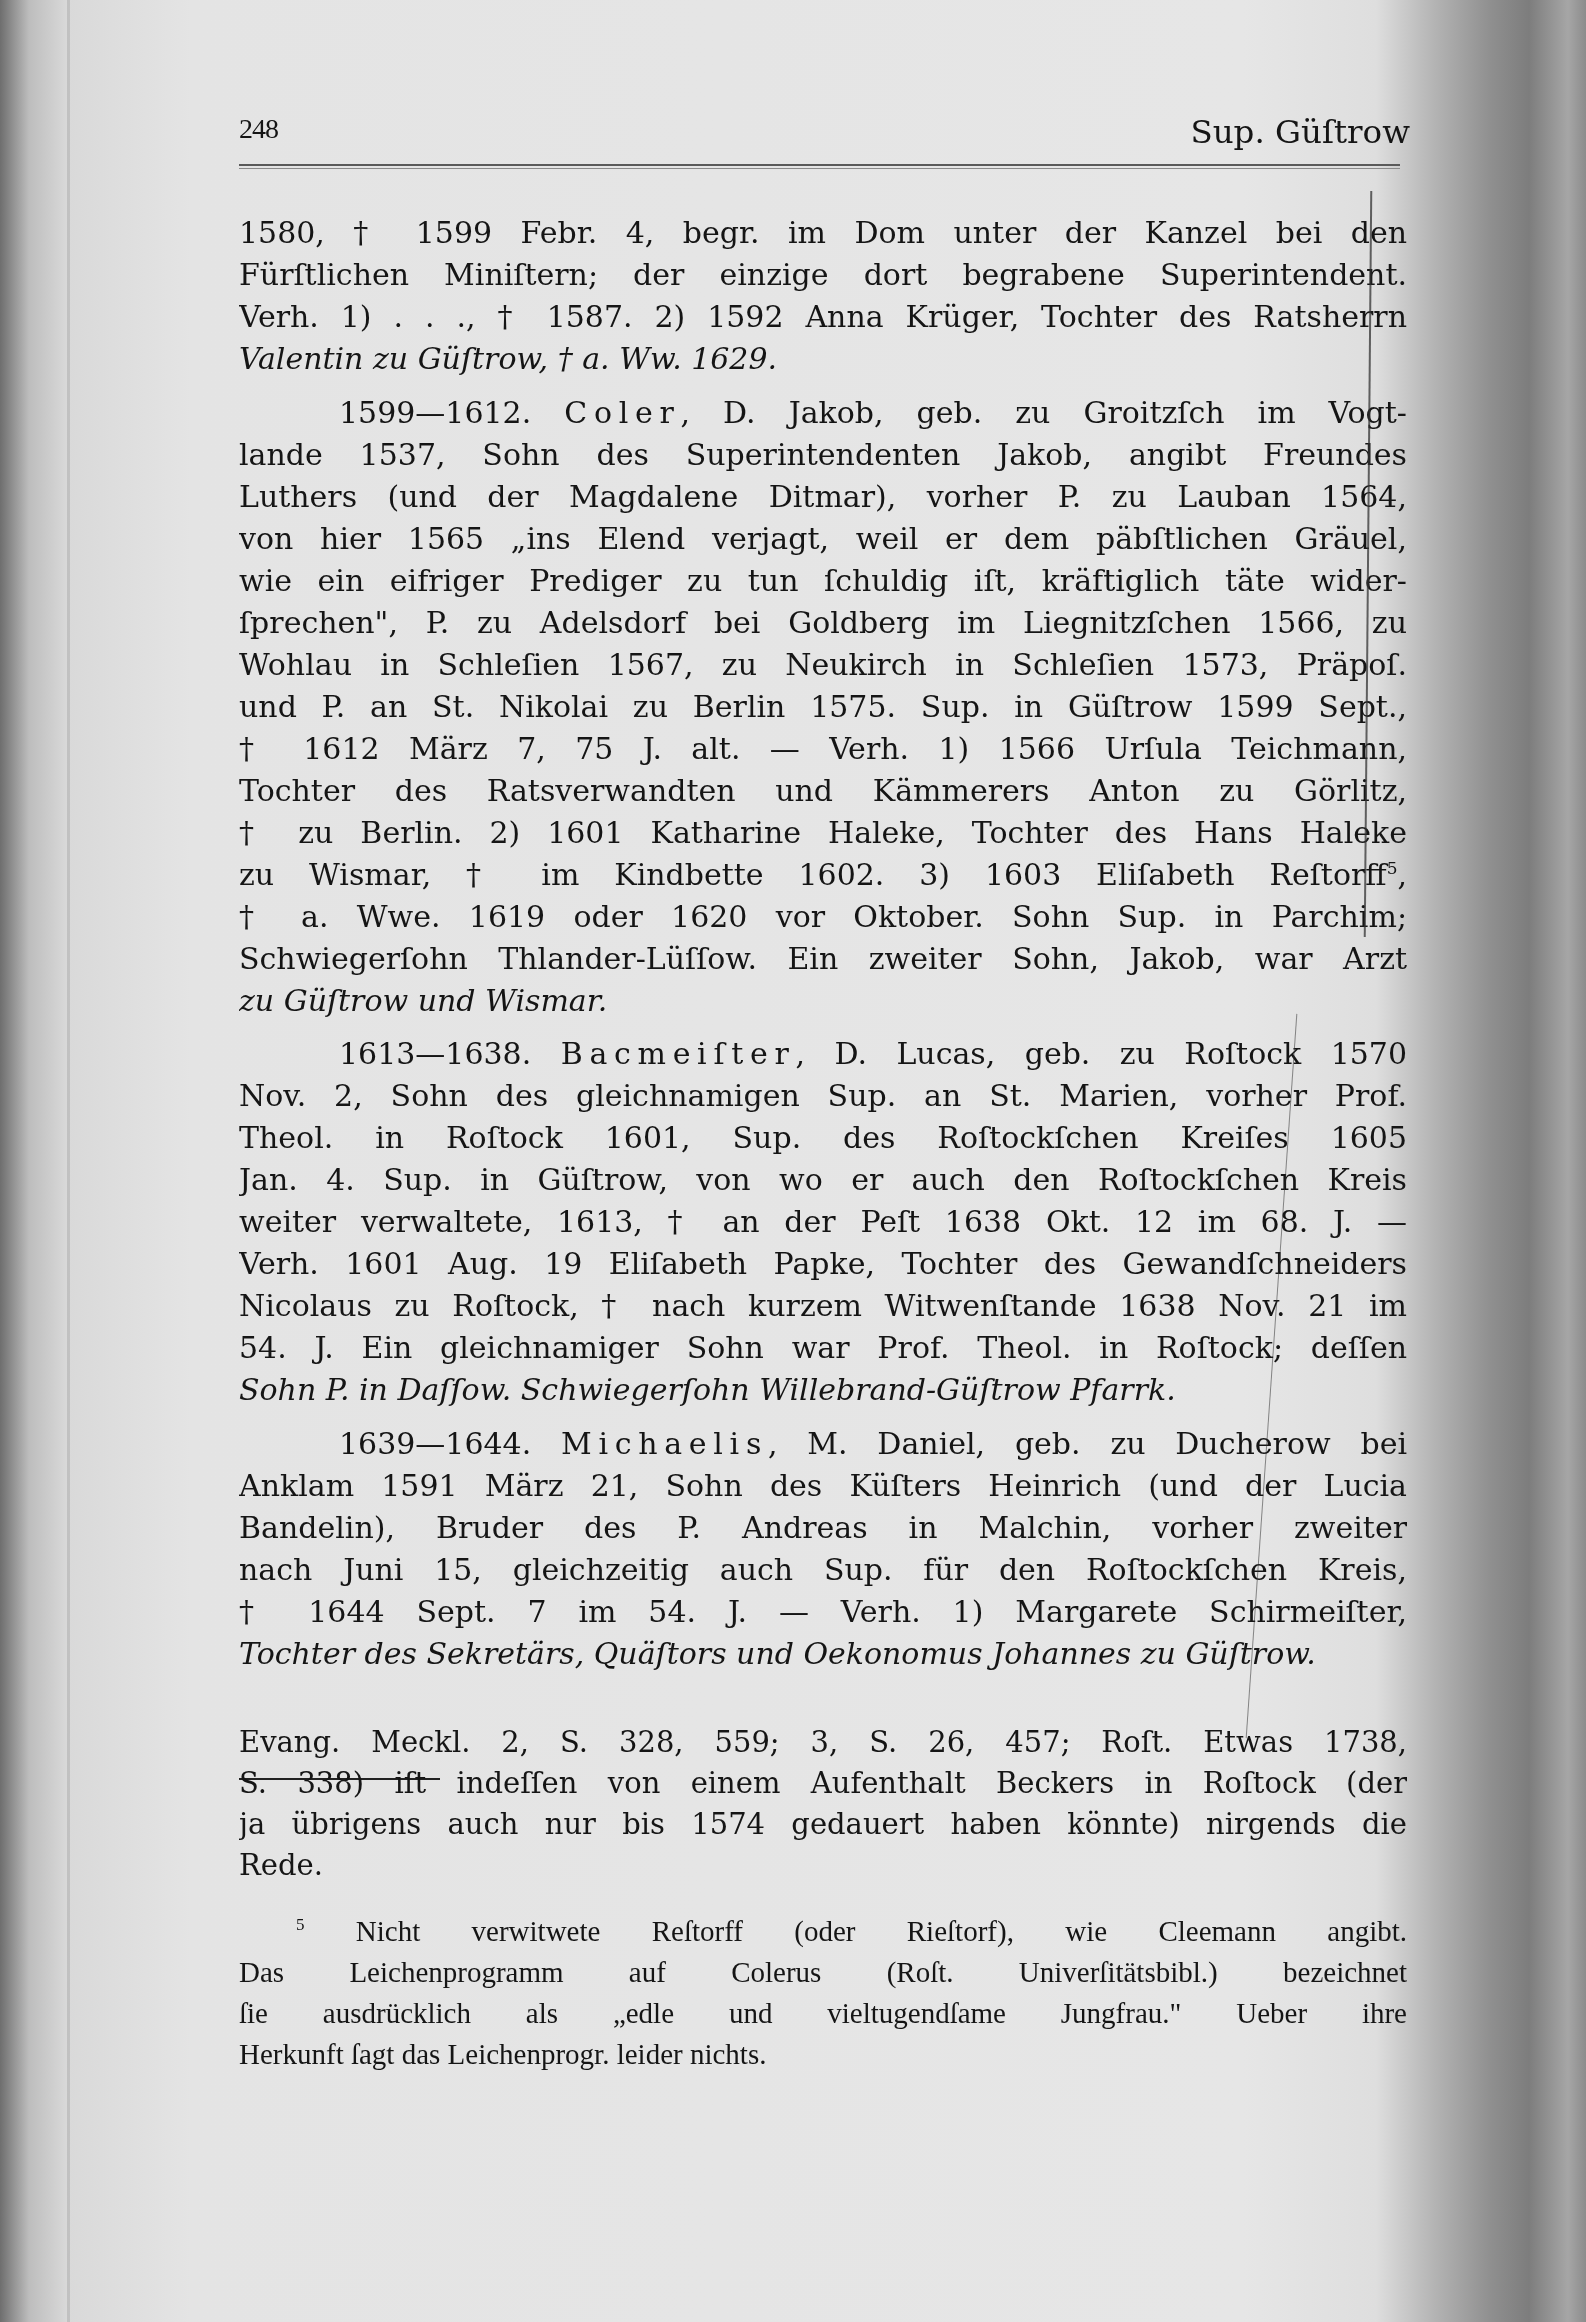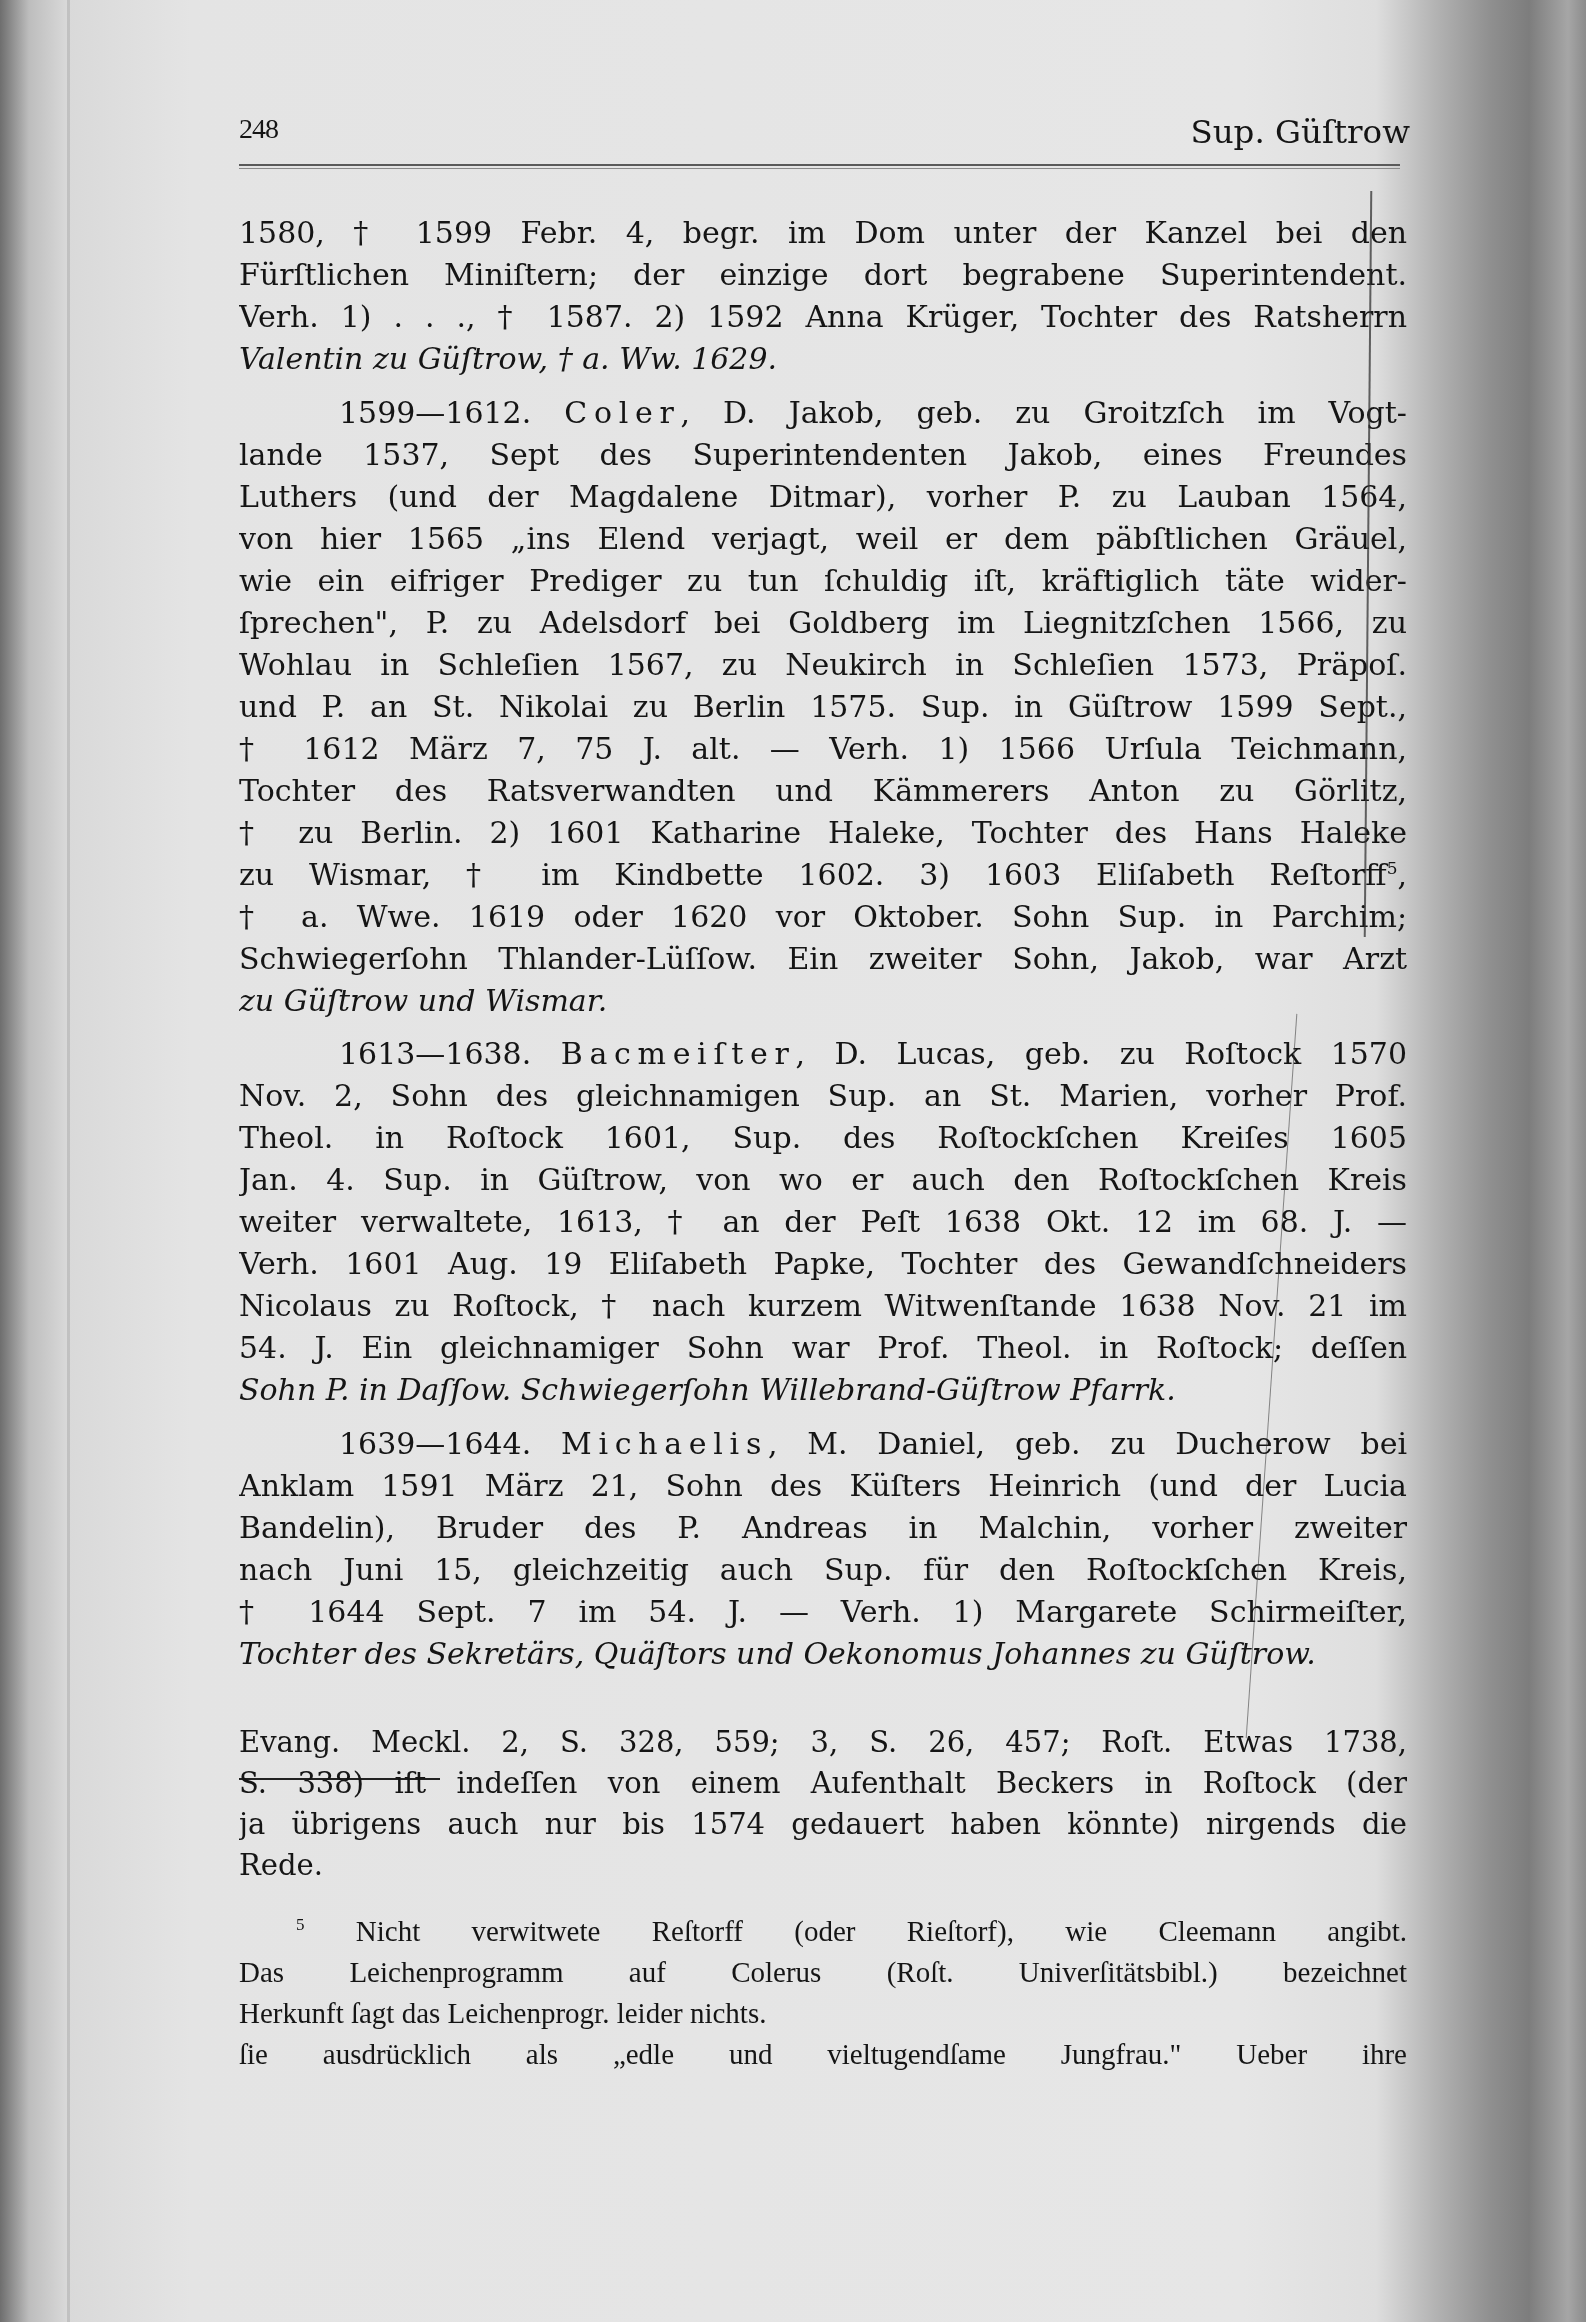--- a/index.html
+++ b/index.html
@@ -46,21 +46,21 @@
 
   <p class="para">
     <span class="line">1580, † 1599 Febr. 4, begr. im Dom unter der Kanzel bei den</span>
     <span class="line">Fürſtlichen Miniſtern; der einzige dort begrabene Superintendent.</span>
     <span class="line">Verh. 1) . . ., † 1587. 2) 1592 Anna Krüger, Tochter des Ratsherrn</span>
     <span class="line last">Valentin zu Güſtrow, † a. Ww. 1629.</span>
   </p>
 
   <p class="para indent">
     <span class="line first"><span>1599—1612.</span> <span class="spaced">Coler</span>, <span>D. Jakob, geb. zu Groitzſch im Vogt-</span></span>
-    <span class="line">lande 1537, Sept des Superintendenten Jakob, eines Freundes</span>
+    <span class="line">lande 1537, Sohn des Superintendenten Jakob, angibt Freundes</span>
     <span class="line">Luthers (und der Magdalene Ditmar), vorher P. zu Lauban 1564,</span>
     <span class="line">von hier 1565 „ins Elend verjagt, weil er dem päbſtlichen Gräuel,</span>
     <span class="line">wie ein eifriger Prediger zu tun ſchuldig iſt, kräftiglich täte wider-</span>
     <span class="line">ſprechen", P. zu Adelsdorf bei Goldberg im Liegnitzſchen 1566, zu</span>
     <span class="line">Wohlau in Schleſien 1567, zu Neukirch in Schleſien 1573, Präpoſ.</span>
     <span class="line">und P. an St. Nikolai zu Berlin 1575. Sup. in Güſtrow 1599 Sept.,</span>
     <span class="line">† 1612 März 7, 75 J. alt. — Verh. 1) 1566 Urſula Teichmann,</span>
     <span class="line">Tochter des Ratsverwandten und Kämmerers Anton zu Görlitz,</span>
     <span class="line">† zu Berlin. 2) 1601 Katharine Haleke, Tochter des Hans Haleke</span>
     <span class="line"><span>zu Wismar, † im Kindbette 1602. 3) 1603 Eliſabeth Reſtorff</span><sup>5</sup>,</span>
@@ -96,20 +96,20 @@
 <div class="footnotes">
   <p class="fn">
     <span class="line">Evang. Meckl. 2, S. 328, 559; 3, S. 26, 457; Roſt. Etwas 1738,</span>
     <span class="line">S. 338) iſt indeſſen von einem Aufenthalt Beckers in Roſtock (der</span>
     <span class="line">ja übrigens auch nur bis 1574 gedauert haben könnte) nirgends die</span>
     <span class="line last">Rede.</span>
   </p>
   <p class="fn indent">
     <span class="line first"><sup>5</sup> <span>Nicht verwitwete Reſtorff (oder Rieſtorf), wie Cleemann angibt.</span></span>
     <span class="line">Das Leichenprogramm auf Colerus (Roſt. Univerſitätsbibl.) bezeichnet</span>
+    <span class="line">ſie ausdrücklich als „edle und vieltugendſame Jungfrau." Ueber ihre</span>
     <span class="line last">Herkunft ſagt das Leichenprogr. leider nichts.</span>
-    <span class="line">ſie ausdrücklich als „edle und vieltugendſame Jungfrau." Ueber ihre</span>
   </p>
 </div>
 
 <div class="margin-line" style="left:1367px; top:191px; height:746px; transform:rotate(0.5deg); opacity:0.75;"></div>
 <div class="margin-line" style="left:1271px; top:1013px; height:726px; transform:rotate(4deg); opacity:0.55; width:1.4px;"></div>
 
 
 </body></html>

